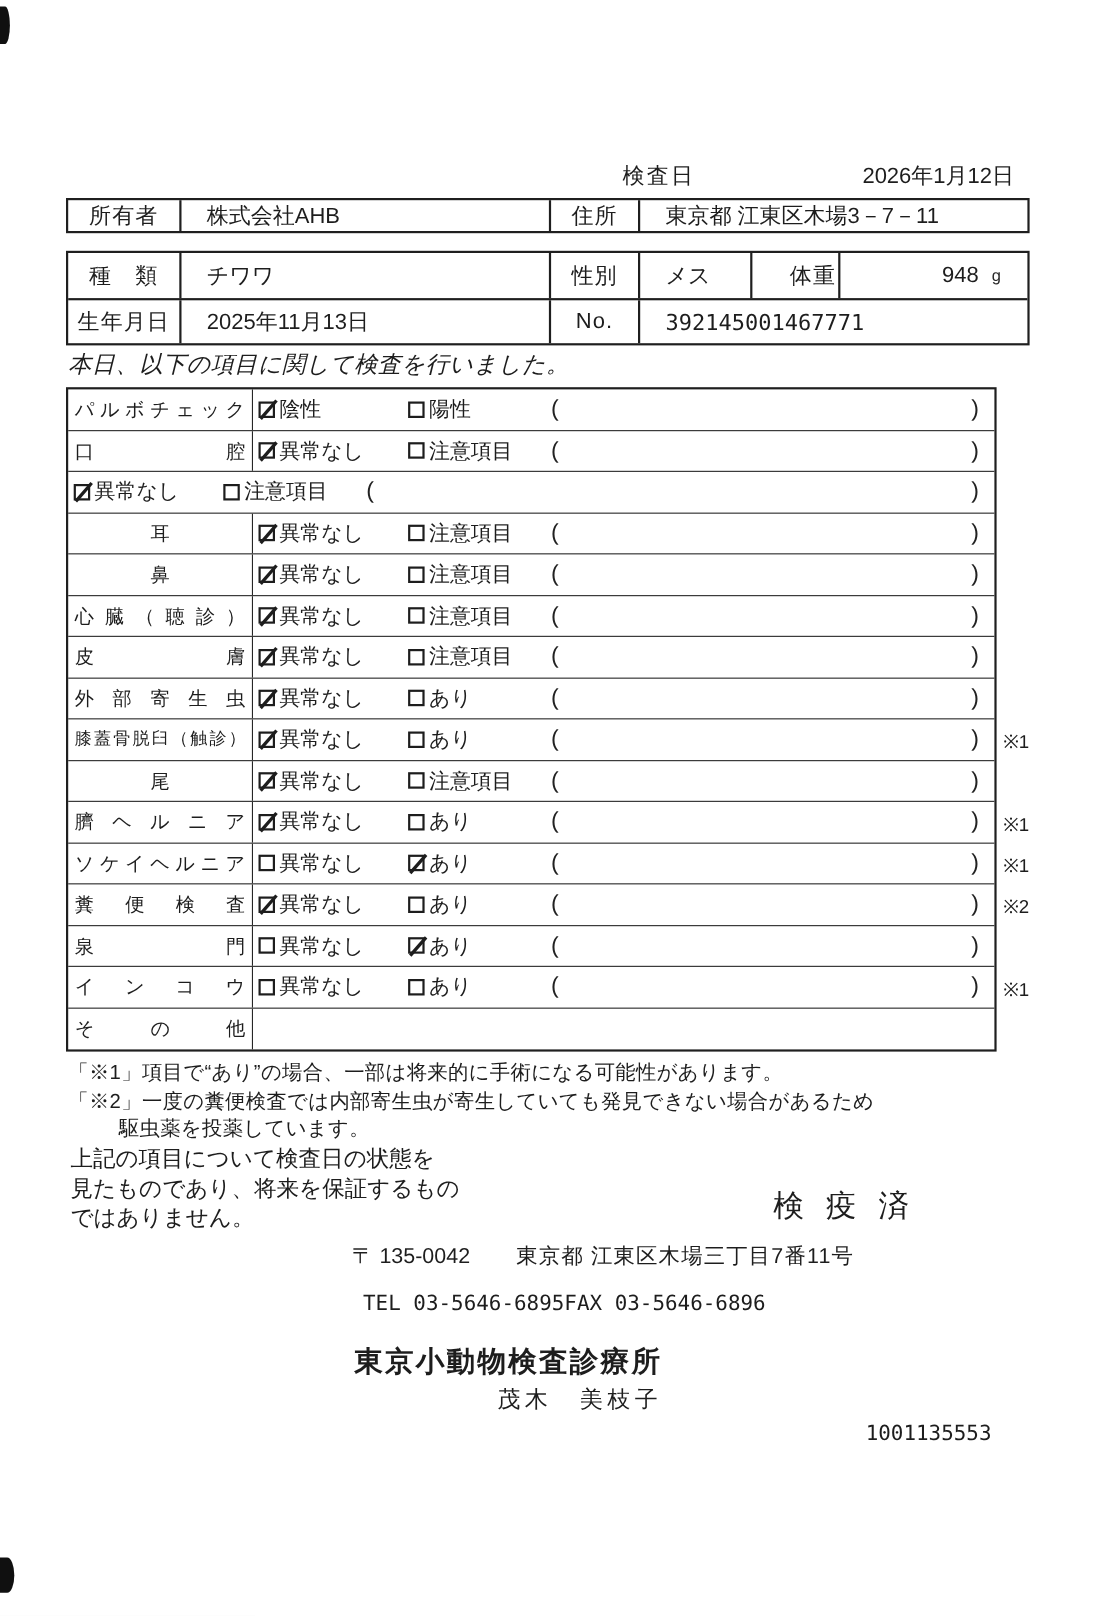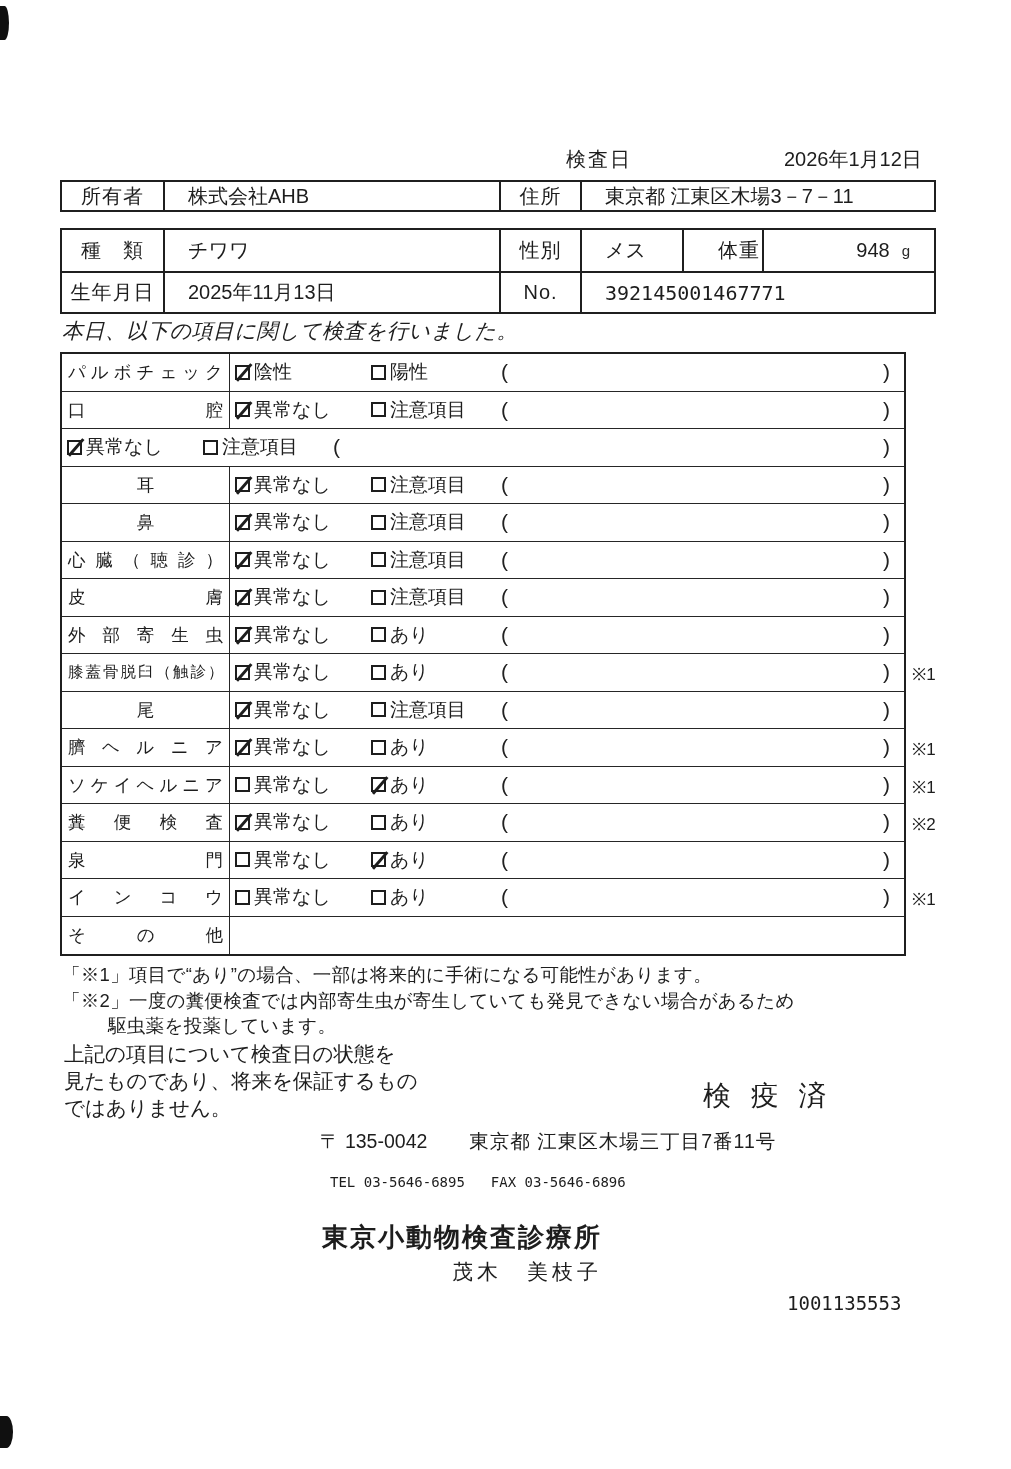--- a/index.html
+++ b/index.html
@@ -99,21 +99,21 @@
   .fn-1 { left: 62px; top: 962px; }
   .fn-2a { left: 62px; top: 988px; }
   .fn-2b { left: 108px; top: 1013px; }
 
   .disclaimer { position: absolute; left: 64px; top: 1040px; font-size: 20.5px; font-weight: 500; line-height: 27px; }
 
   .stamp { position: absolute; left: 703px; top: 1077px; font-size: 28px; font-weight: 500; letter-spacing: 6px; }
 
   .contact-postal { position: absolute; left: 320px; top: 1128px; font-size: 19.5px; display: flex; gap: 42px; }
   .contact-postal .addr { letter-spacing: 1px; }
-  .contact-tel { position: absolute; left: 330px; top: 1174px; font-size: 14px; display: flex; gap: 26px; }
+  .contact-tel { position: absolute; left: 330px; top: 1174px; font-size: 19px; display: flex; }
 
   .clinic-name { position: absolute; left: 322px; top: 1220px; font-size: 26px; font-weight: 700; letter-spacing: 2px; }
   .clinic-person { position: absolute; left: 452px; top: 1258px; font-size: 21px; letter-spacing: 4px; }
   .serial { position: absolute; left: 787px; top: 1292px; font-size: 19px; }
 </style>
 </head>
 <body>
 
 <div class="page">
 

